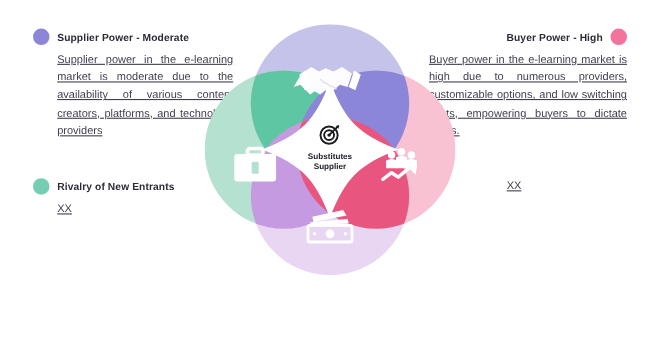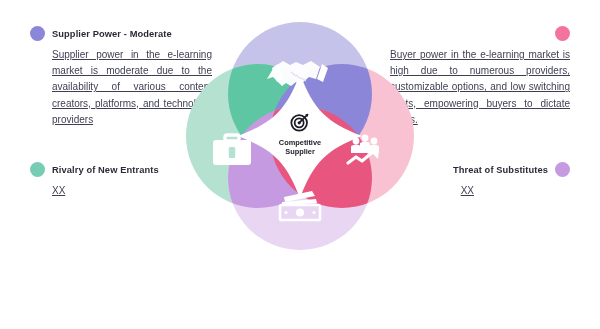--- a/index.html
+++ b/index.html
@@ -135,38 +135,35 @@
 <div class="block" id="supplier-block">
   <div class="block-heading">
     <span class="dot" style="background:#8c86d8"></span>
     <span class="title">Supplier Power - Moderate</span>
   </div>
   <div class="block-body">Supplier power in the e-learning market is moderate due to the availability of various content creators, platforms, and technology providers</div>
 </div>
 
 <div class="block" id="buyer-block">
   <div class="block-heading">
+    <span class="title">Buyer Power - High</span>
     <span class="dot" style="background:#f2739b"></span>
   </div>
   <div class="block-body">Buyer power in the e-learning market is high due to numerous providers, customizable options, and low switching costs, empowering buyers to dictate terms.</div>
 </div>
 
 <div class="block" id="entrants-block">
   <div class="block-heading">
     <span class="dot" style="background:#77cdb4"></span>
     <span class="title">Rivalry of New Entrants</span>
   </div>
   <div class="block-body">XX</div>
 </div>
 
 <div class="block" id="substitutes-block">
-  <div class="block-heading">
-    <span class="title">Threat of Substitutes</span>
-    <span class="dot" style="background:#c59ae0"></span>
-  </div>
   <div class="block-body">XX</div>
 </div>
 
 <div id="venn">
   <svg width="228" height="228" viewBox="0 0 228 228" xmlns="http://www.w3.org/2000/svg">
     <defs>
 
       <clipPath id="clipTop">
           <circle cx="114" cy="72" r="72"></circle>
         </clipPath>
@@ -247,16 +244,16 @@
     <svg width="20" height="20" viewBox="0 0 24 24">
       <circle cx="11" cy="13" r="9.4" fill="none" stroke="#1b1b26" stroke-width="2.1"></circle>
       <circle cx="11" cy="13" r="5.4" fill="none" stroke="#1b1b26" stroke-width="2.1"></circle>
       <circle cx="11" cy="13" r="1.9" fill="#1b1b26"></circle>
       <path d="M11,13 L21,3.2" stroke="#1b1b26" stroke-width="2.1" stroke-linecap="round"></path>
       <path d="M18.2,3 l3.6,-0.6 l-0.6,3.6 z" fill="#1b1b26"></path>
     </svg>
   </div>
 
   <div class="venn-label">
-    <span class="center-text">Competitive</span>
+    <span class="center-text">Substitutes</span>
     <span class="center-text" style="margin-top:0">Supplier</span>
   </div>
 </div>
 
 </body></html>

